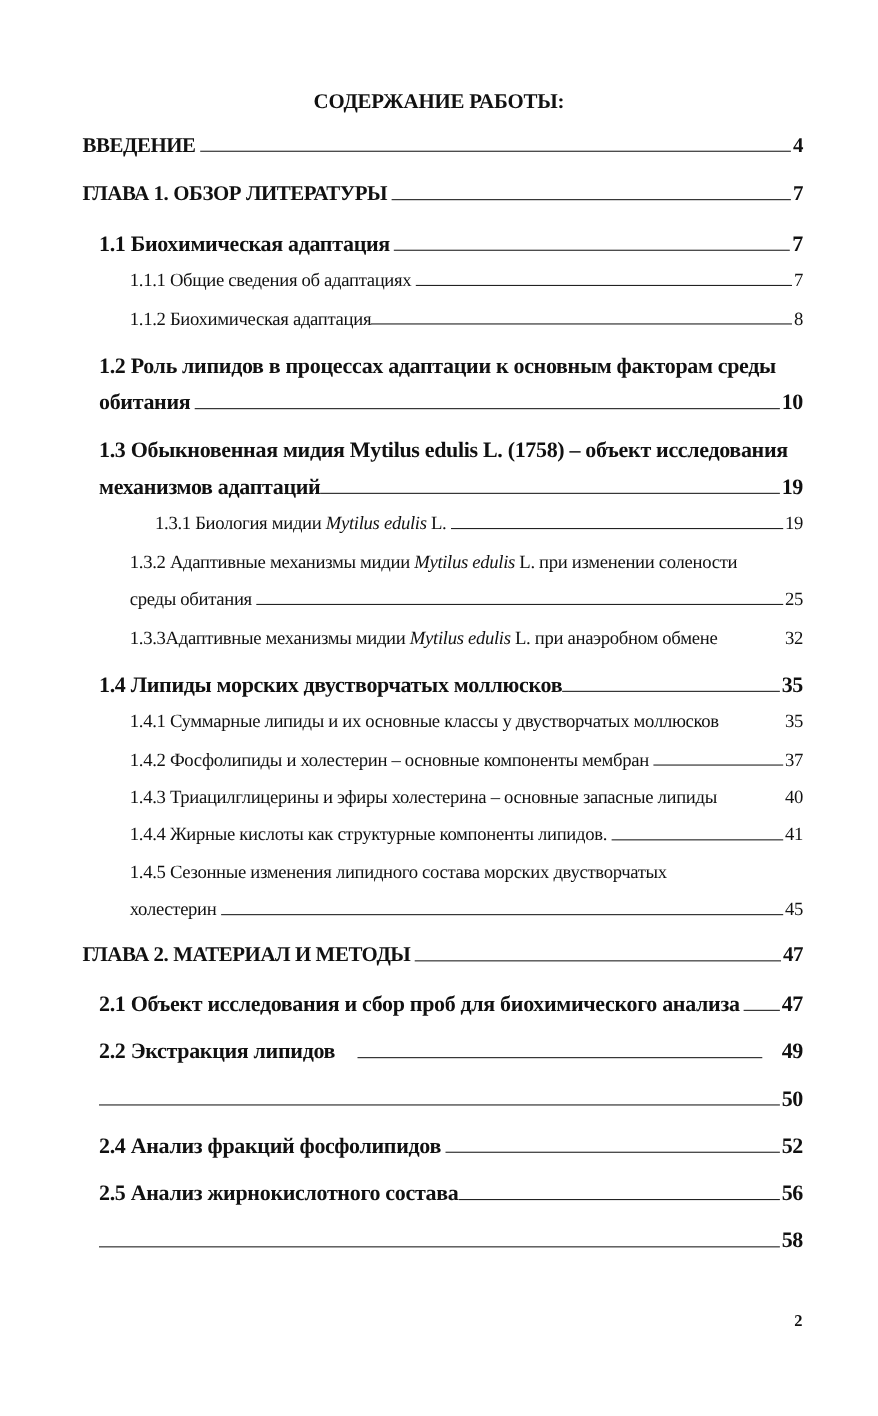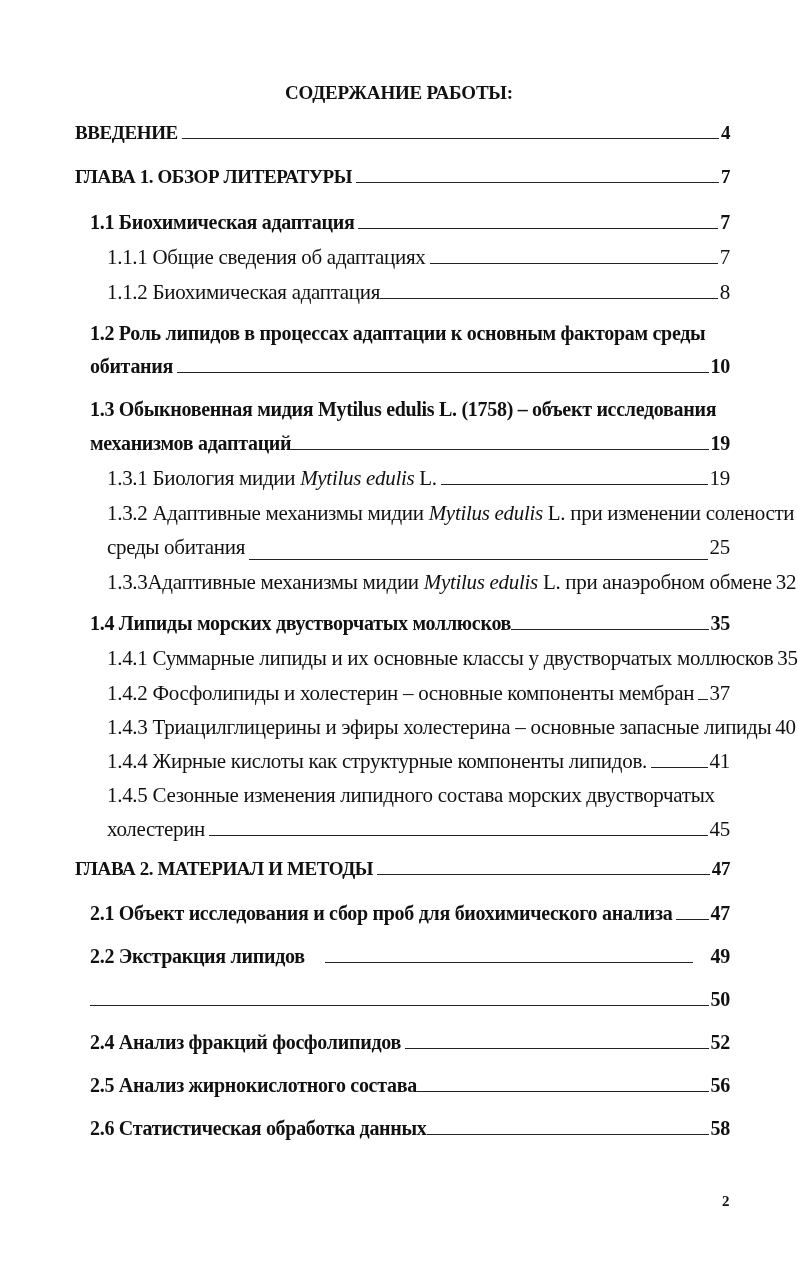--- a/index.html
+++ b/index.html
@@ -21,21 +21,21 @@
     .toc-line .leader {
       flex: 1 1 auto; border-bottom: 1.5px solid #222; margin: 0 2px 0 4px;
       position: relative; top: 0px; min-width: 0;
     }
     .toc-line .leader.tight { margin-left: 0; }
     .toc-line .leader.none { border-bottom: none; margin: 0 0 0 4px; }
     .toc-line .page { flex: 0 0 auto; }
     .wrap-line { position: absolute; white-space: nowrap; }
     .lvl0 { left: 75px; font-weight: bold; font-size: 19px; letter-spacing: -0.4px; }
     .lvl1 { left: 90px; font-weight: bold; font-size: 20px; letter-spacing: -0.3px; }
-    .lvl2 { left: 107px; font-size: 21px; letter-spacing: -0.3px; }
+    .lvl2 { left: 118px; font-size: 17px; letter-spacing: -0.3px; }
     .it { font-style: italic; }
     .page-number {
       position: absolute; left: 722px; top: 1193px; font-size: 15px; font-weight: bold;
     }
   </style>
 </head>
 <body>
 
 <div class="title">СОДЕРЖАНИЕ РАБОТЫ:</div>
 
@@ -76,28 +76,28 @@
   <span class="page">10</span>
 </div>
 
 <div class="wrap-line lvl1" style="top:398px;">1.3 Обыкновенная мидия Mytilus edulis L. (1758) – объект исследования</div>
 <div class="toc-line lvl1" style="top:432px;">
   <span class="text">механизмов адаптаций</span>
   <span class="leader tight"></span>
   <span class="page">19</span>
 </div>
 
-<div class="toc-line lvl2" style="top:466px;">
+<div class="toc-line lvl2" style="top:466px;margin-left:23px;">
   <span class="text"><span>1.3.1 Биология мидии </span><span class="it">Mytilus edulis</span><span> L.</span></span>
   <span class="leader"></span>
   <span class="page">19</span>
 </div>
 
 <div class="wrap-line lvl2" style="top:501px;"><span>1.3.2 Адаптивные механизмы мидии </span><span class="it">Mytilus edulis</span><span> L. при изменении солености</span></div>
-<div class="toc-line lvl2" style="top:535px;align-items:flex-end;">
+<div class="toc-line lvl2" style="top:535px;">
   <span class="text">среды обитания</span>
   <span class="leader"></span>
   <span class="page">25</span>
 </div>
 
 <div class="toc-line lvl2" style="top:570px;">
   <span class="text"><span>1.3.3Адаптивные механизмы мидии </span><span class="it">Mytilus edulis</span><span> L. при анаэробном обмене</span></span>
   <span class="leader none"></span>
   <span class="page">32</span>
 </div>
@@ -168,18 +168,17 @@
   <span class="page">52</span>
 </div>
 
 <div class="toc-line lvl1" style="top:1074px;">
   <span class="text">2.5 Анализ жирнокислотного состава</span>
   <span class="leader tight"></span>
   <span class="page">56</span>
 </div>
 
 <div class="toc-line lvl1" style="top:1117px;">
-  <span class="text">2.6 Статистическая обработка данных</span>
   <span class="leader tight"></span>
   <span class="page">58</span>
 </div>
 
 <div class="page-number">2</div>
 
 </body></html>

